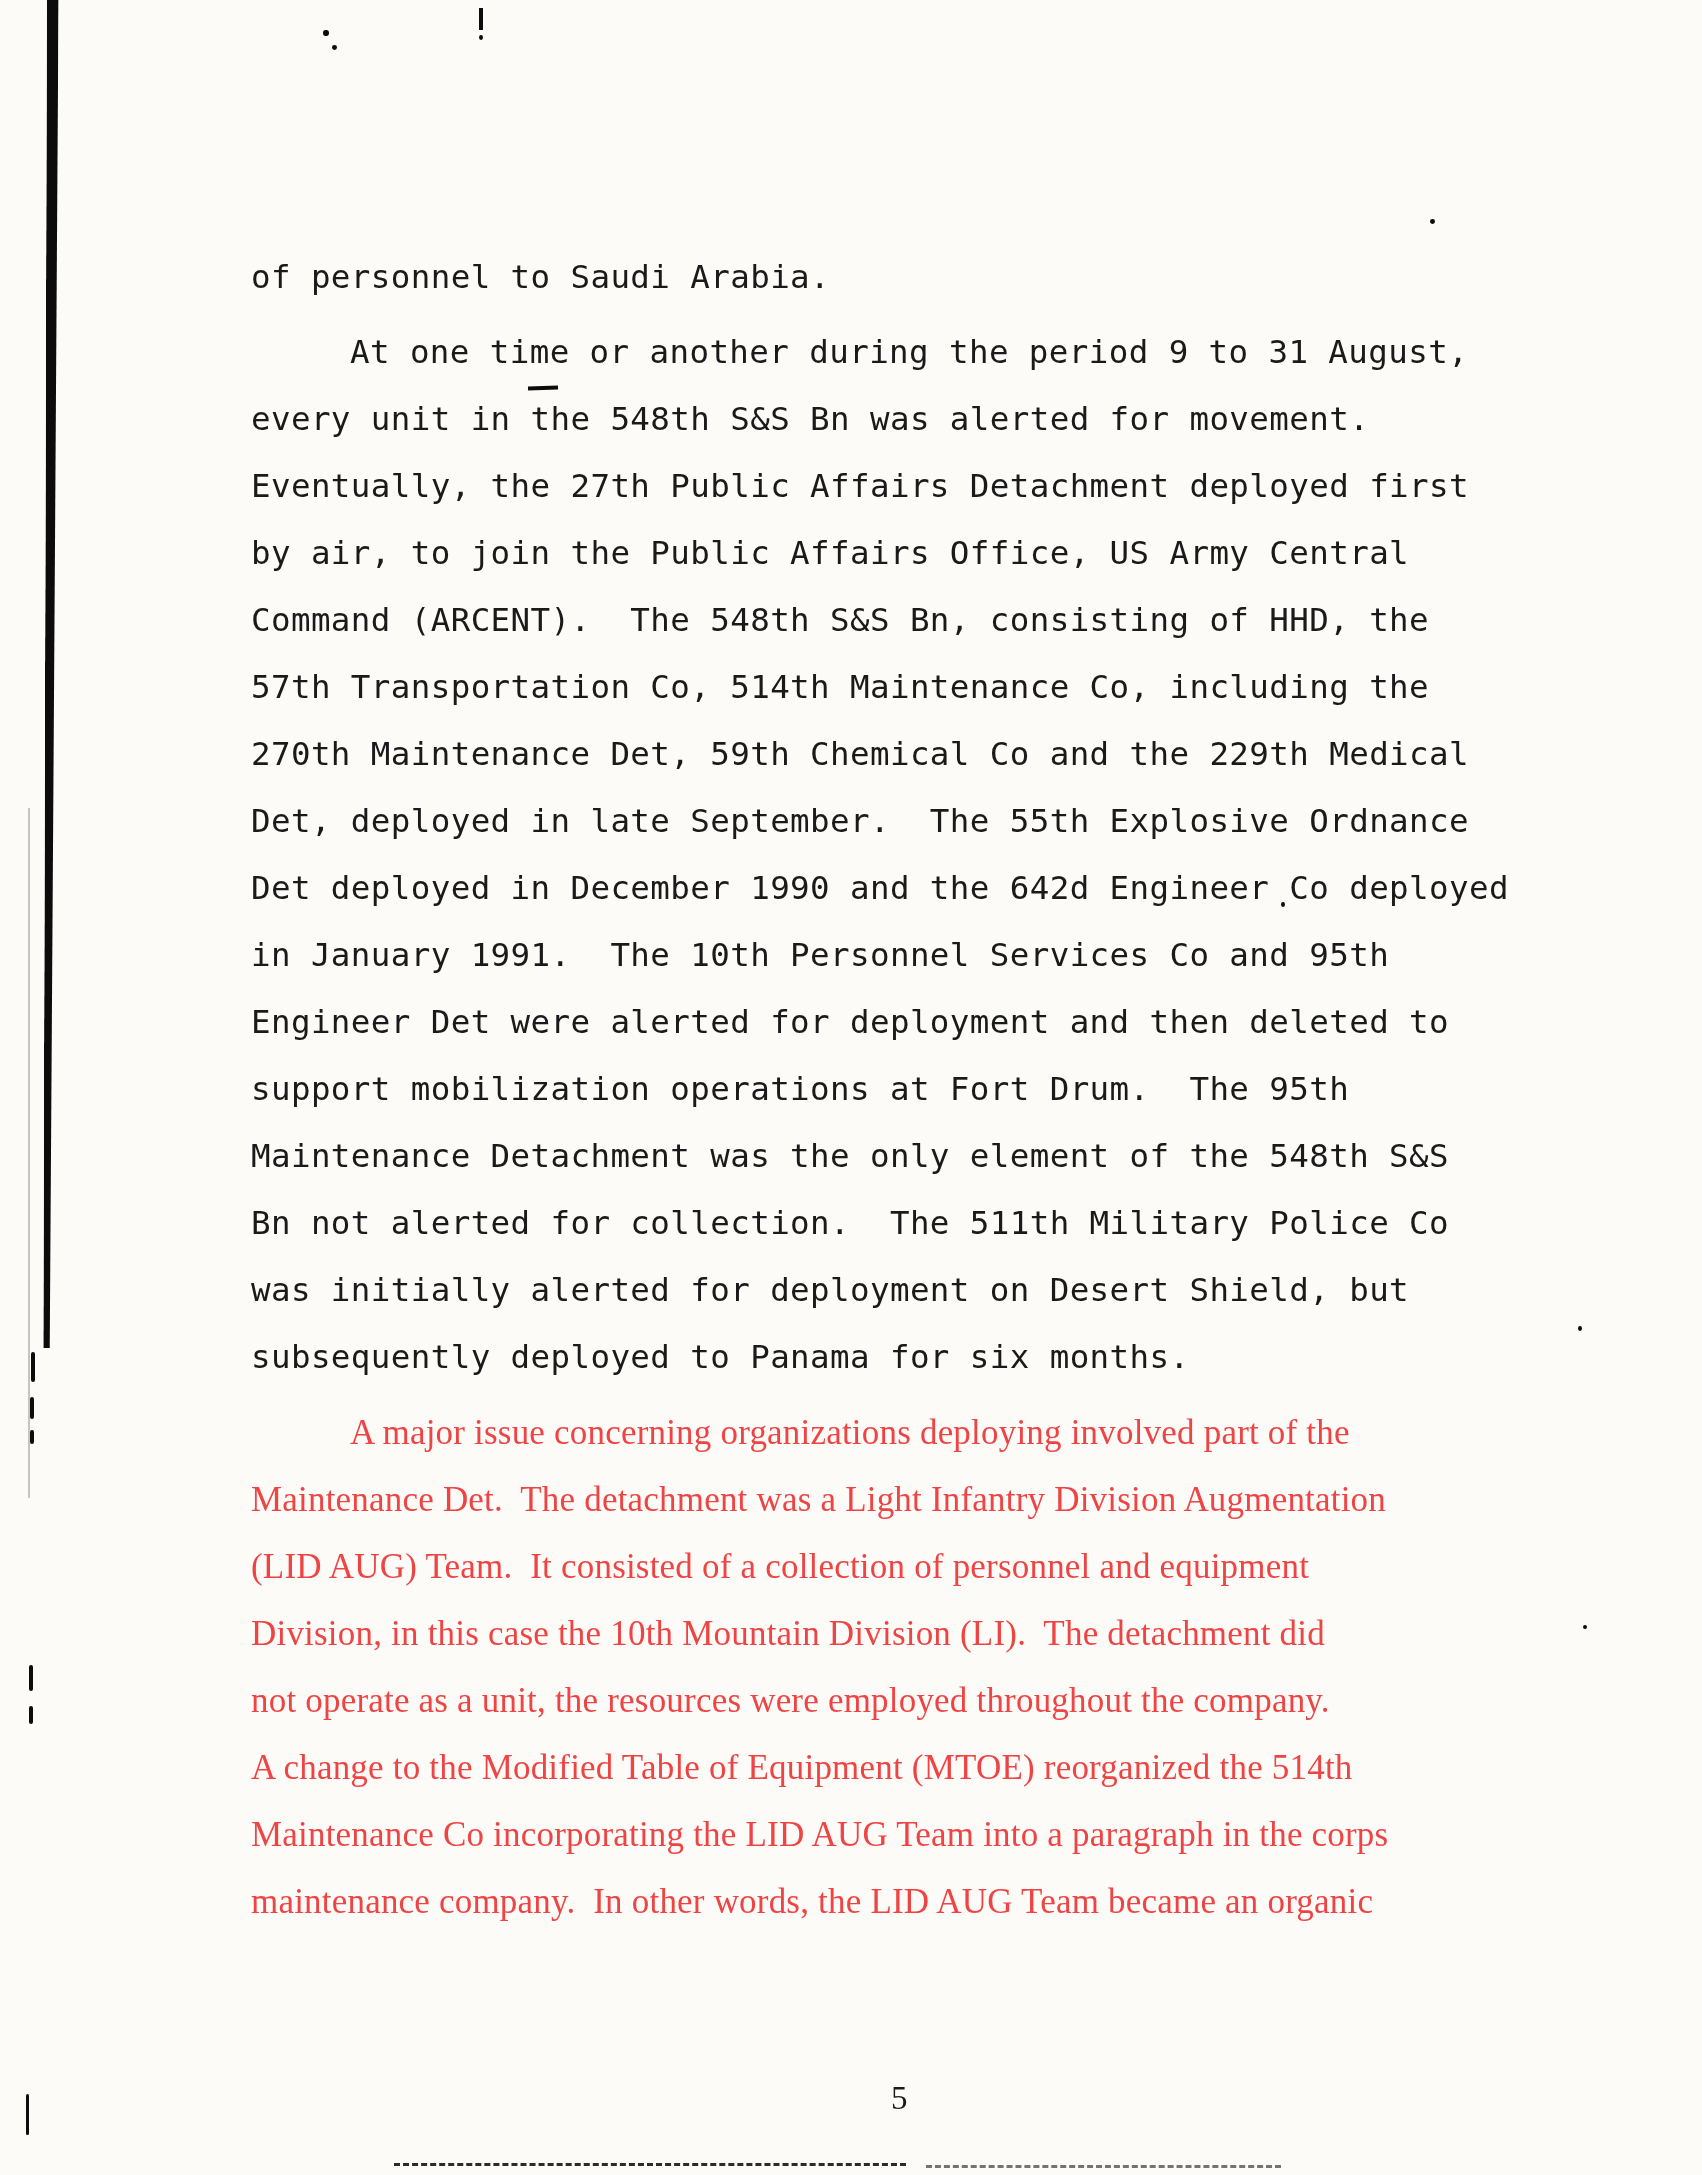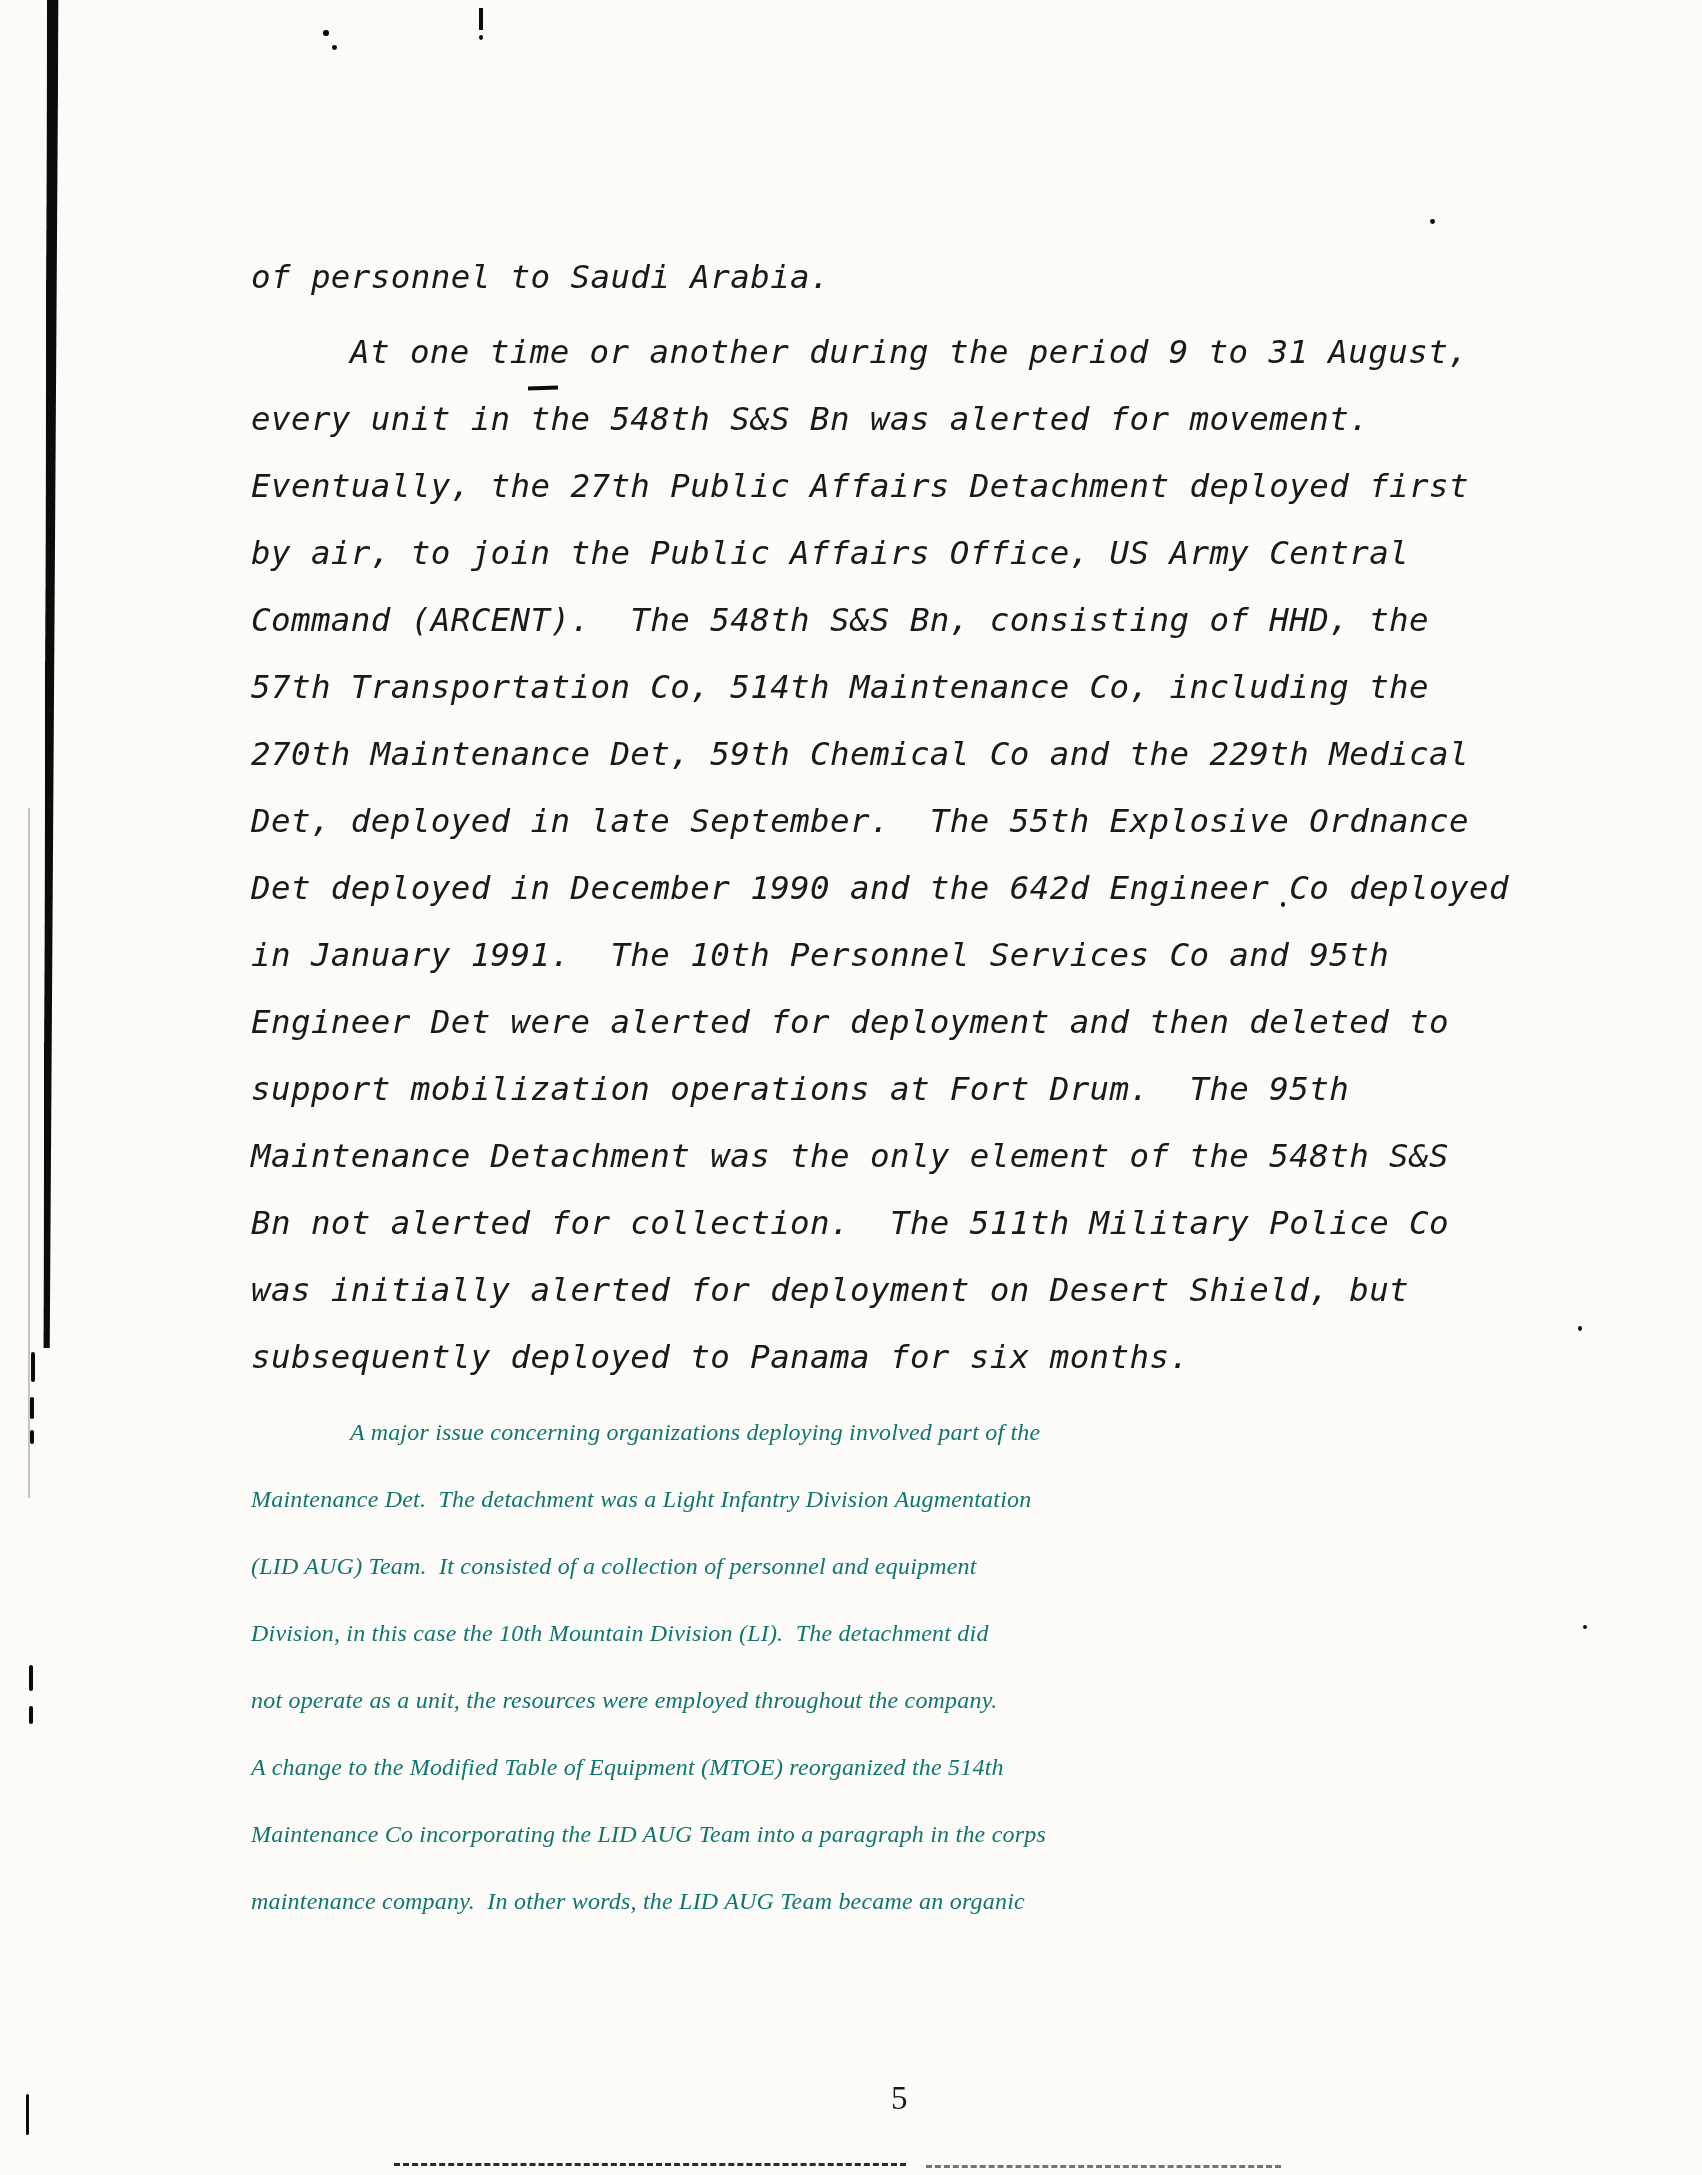--- a/index.html
+++ b/index.html
@@ -13,38 +13,38 @@
     position: relative;
     width: 1702px; height: 2175px;
     background: #fcfbf8;
     overflow: hidden;
   }
   .content {
     position: absolute;
     left: 251px; top: 244px;
     width: 1310px;
   }
-  .para { margin: 0; font-style: italic; }
+  .para { margin: 0; }
   .para + .para { margin-top: 7.9px; }
   .line {
     white-space: pre;
     height: 67px;
     line-height: 67px;
   }
   .mono .line {
     font-family: "DejaVu Sans Mono", "Liberation Mono", monospace;
     font-size: 32.5px;
     letter-spacing: 0.4px;
     color: #1a1a1a;
   }
   .serif .line {
     font-family: "Liberation Serif", "DejaVu Serif", serif;
-    font-size: 24px;
+    font-size: 35px;
     letter-spacing: 0.2px;
-    color: #0f766e;
+    color: #ef4444;
   }
   .indent { text-indent: 99px; }
   .page-number {
     position: absolute;
     left: 891px; top: 2080px;
     font-family: "Liberation Serif", "DejaVu Serif", serif;
     font-size: 33px;
     color: #1a1a1a;
   }
   

